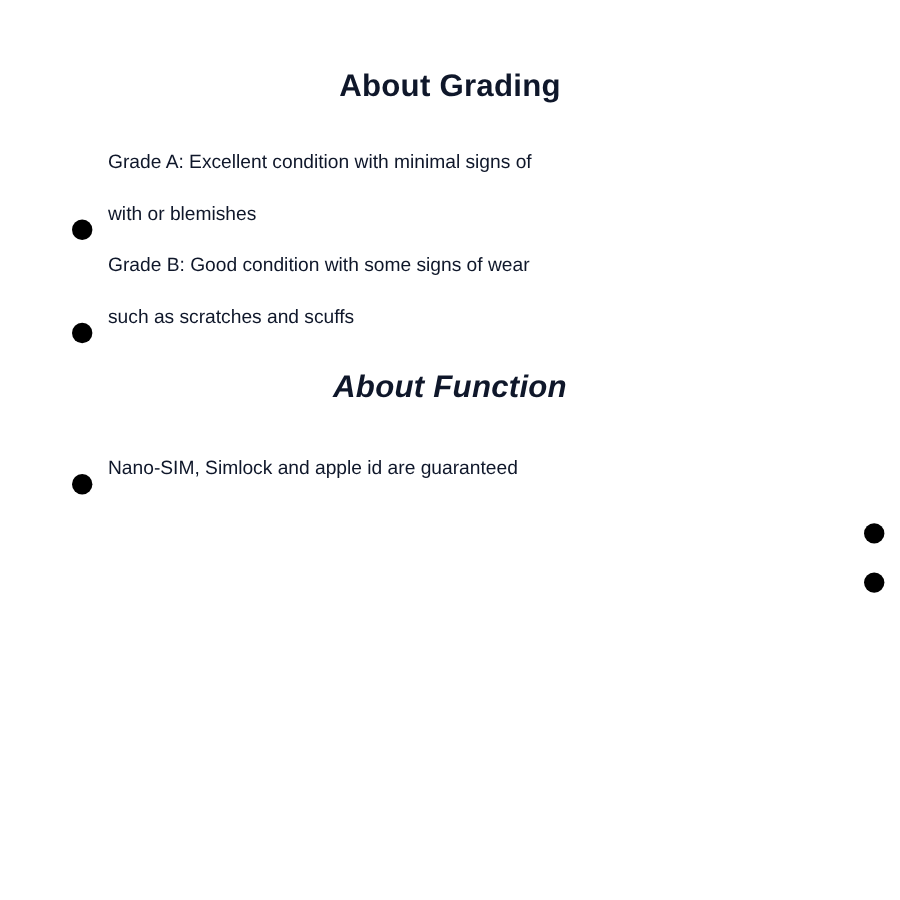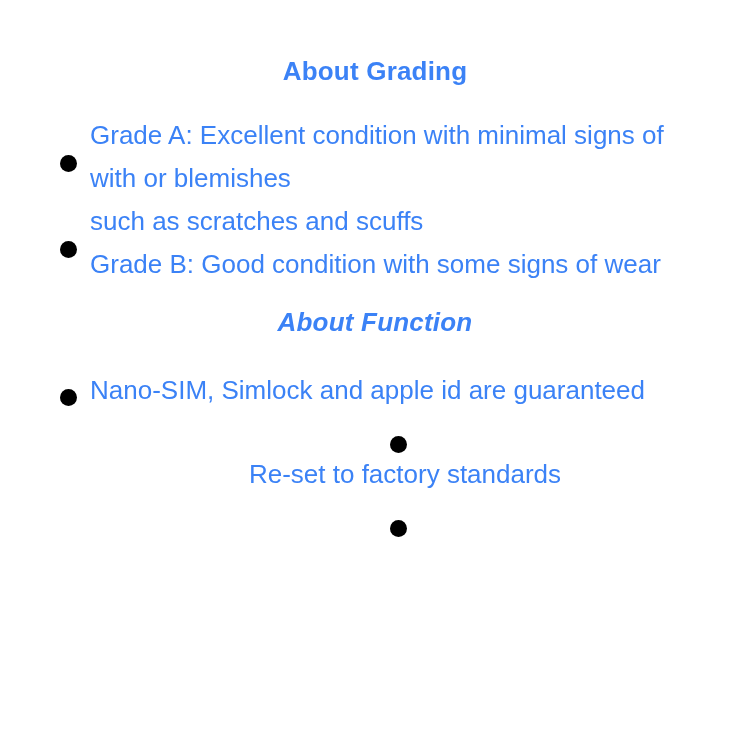--- a/index.html
+++ b/index.html
@@ -5,21 +5,21 @@
   html, body {
     margin: 0;
     padding: 0;
     background: #ffffff;
   }
   .page {
     position: relative;
     width: 750px;
     height: 750px;
     background: #ffffff;
-    color: #3b82f6;
+    color: #0f172a;
     font-family: "Liberation Sans", sans-serif;
     overflow: hidden;
     box-sizing: border-box;
   }
   .section-title {
     margin: 0;
     font-size: 26px;
     line-height: 32px;
     font-weight: 700;
     text-align: center;
@@ -45,22 +45,22 @@
     padding: 0 0 0 60px;
   }
   ul.grading-list {
     margin-top: 27px;
   }
   ul.function-list {
     margin-top: 31px;
   }
   li.bullet-item {
     display: flex;
-    align-items: center;
-    font-size: 26px;
+    align-items: flex-end;
+    font-size: 16px;
     line-height: 43px;
   }
   ul.function-list li.bullet-item + li.bullet-item {
     margin-top: 11px;
     flex-direction: column;
   }
   .bullet {
     flex: 0 0 auto;
     width: 17px;
     height: 17px;
@@ -87,39 +87,36 @@
     <li class="bullet-item">
       <span class="bullet"></span>
       <div class="item-text">
         <div class="line">Grade A: Excellent condition with minimal signs of</div>
         <div class="line">with or blemishes</div>
       </div>
     </li>
     <li class="bullet-item">
       <span class="bullet"></span>
       <div class="item-text">
+        <div class="line">Grade B: Good condition with some signs of wear</div>
         <div class="line">such as scratches and scuffs</div>
-        <div class="line">Grade B: Good condition with some signs of wear</div>
       </div>
     </li>
   </ul>
 
   <h2 class="section-title function-title">About Function</h2>
 
   <ul class="bullet-list function-list">
     <li class="bullet-item">
       <span class="bullet"></span>
       <div class="item-text">
         <div class="line">Nano-SIM, Simlock and apple id are guaranteed</div>
       </div>
     </li>
     <li class="bullet-item">
       <span class="bullet"></span>
-      <div class="item-text">
-        <div class="line">Re-set to factory standards</div>
-      </div>
     </li>
     <li class="bullet-item">
       <span class="bullet"></span>
     </li>
   </ul>
 
 </div>
 
 </body></html>

